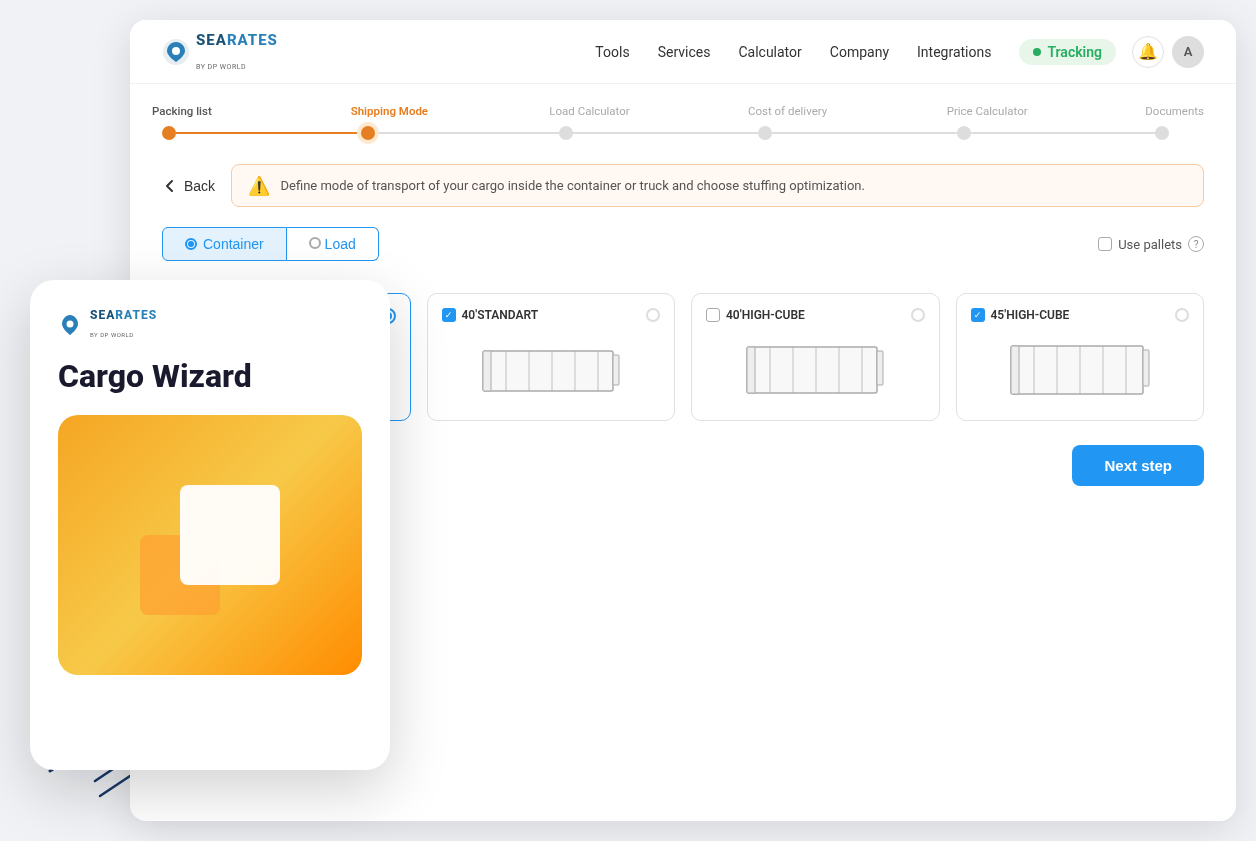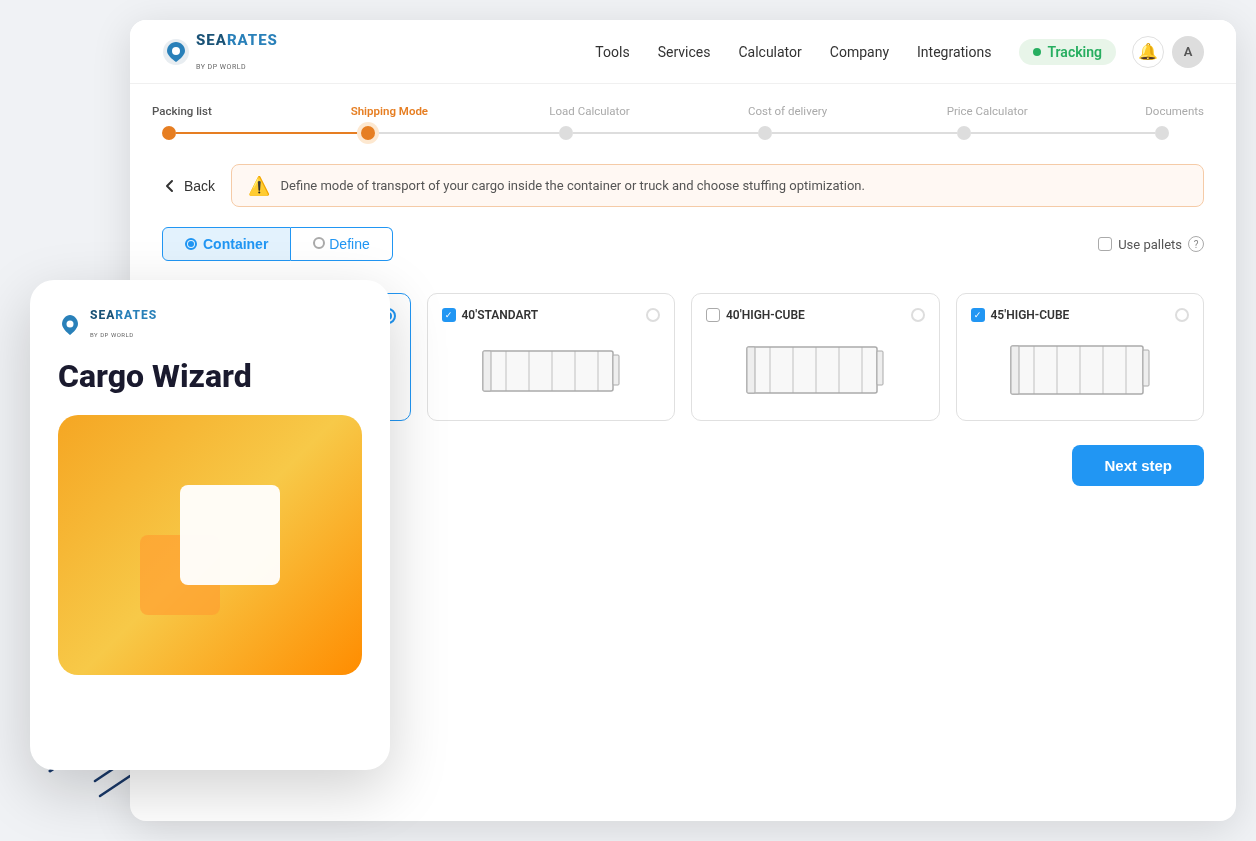--- a/index.html
+++ b/index.html
@@ -184,21 +184,21 @@
       padding: 8px 22px;
       font-size: 14px;
       cursor: pointer;
       border: 1.5px solid #2196f3;
       background: #fff;
       color: #2196f3;
     }
     .mode-btn.active {
       background: #fff;
       color: #2196f3;
-      font-weight: 700;
+      font-weight: 400;
     }
     .mode-btn:first-child {
       border-radius: 6px 0 0 6px;
       background: #e3f2fd;
       display: flex;
       align-items: center;
       gap: 6px;
     }
     .mode-btn:last-child {
       border-radius: 0 6px 6px 0;
@@ -602,21 +602,21 @@
     <div class="mode-selector">
       <div class="mode-buttons">
         <button class="mode-btn active">
           <span class="mode-radio">
             <span class="mode-radio-inner"></span>
           </span>
           <span>Container</span>
         </button>
         <button class="mode-btn">
           <span class="mode-radio-empty"></span>
-          <span>Define</span>
+          <span>Load</span>
         </button>
       </div>
       <div class="use-pallets">
         <div class="checkbox-empty"></div>
         <span>Use pallets</span>
         <span class="help-icon">?</span>
       </div>
     </div>
 
     <div class="container-cards">

